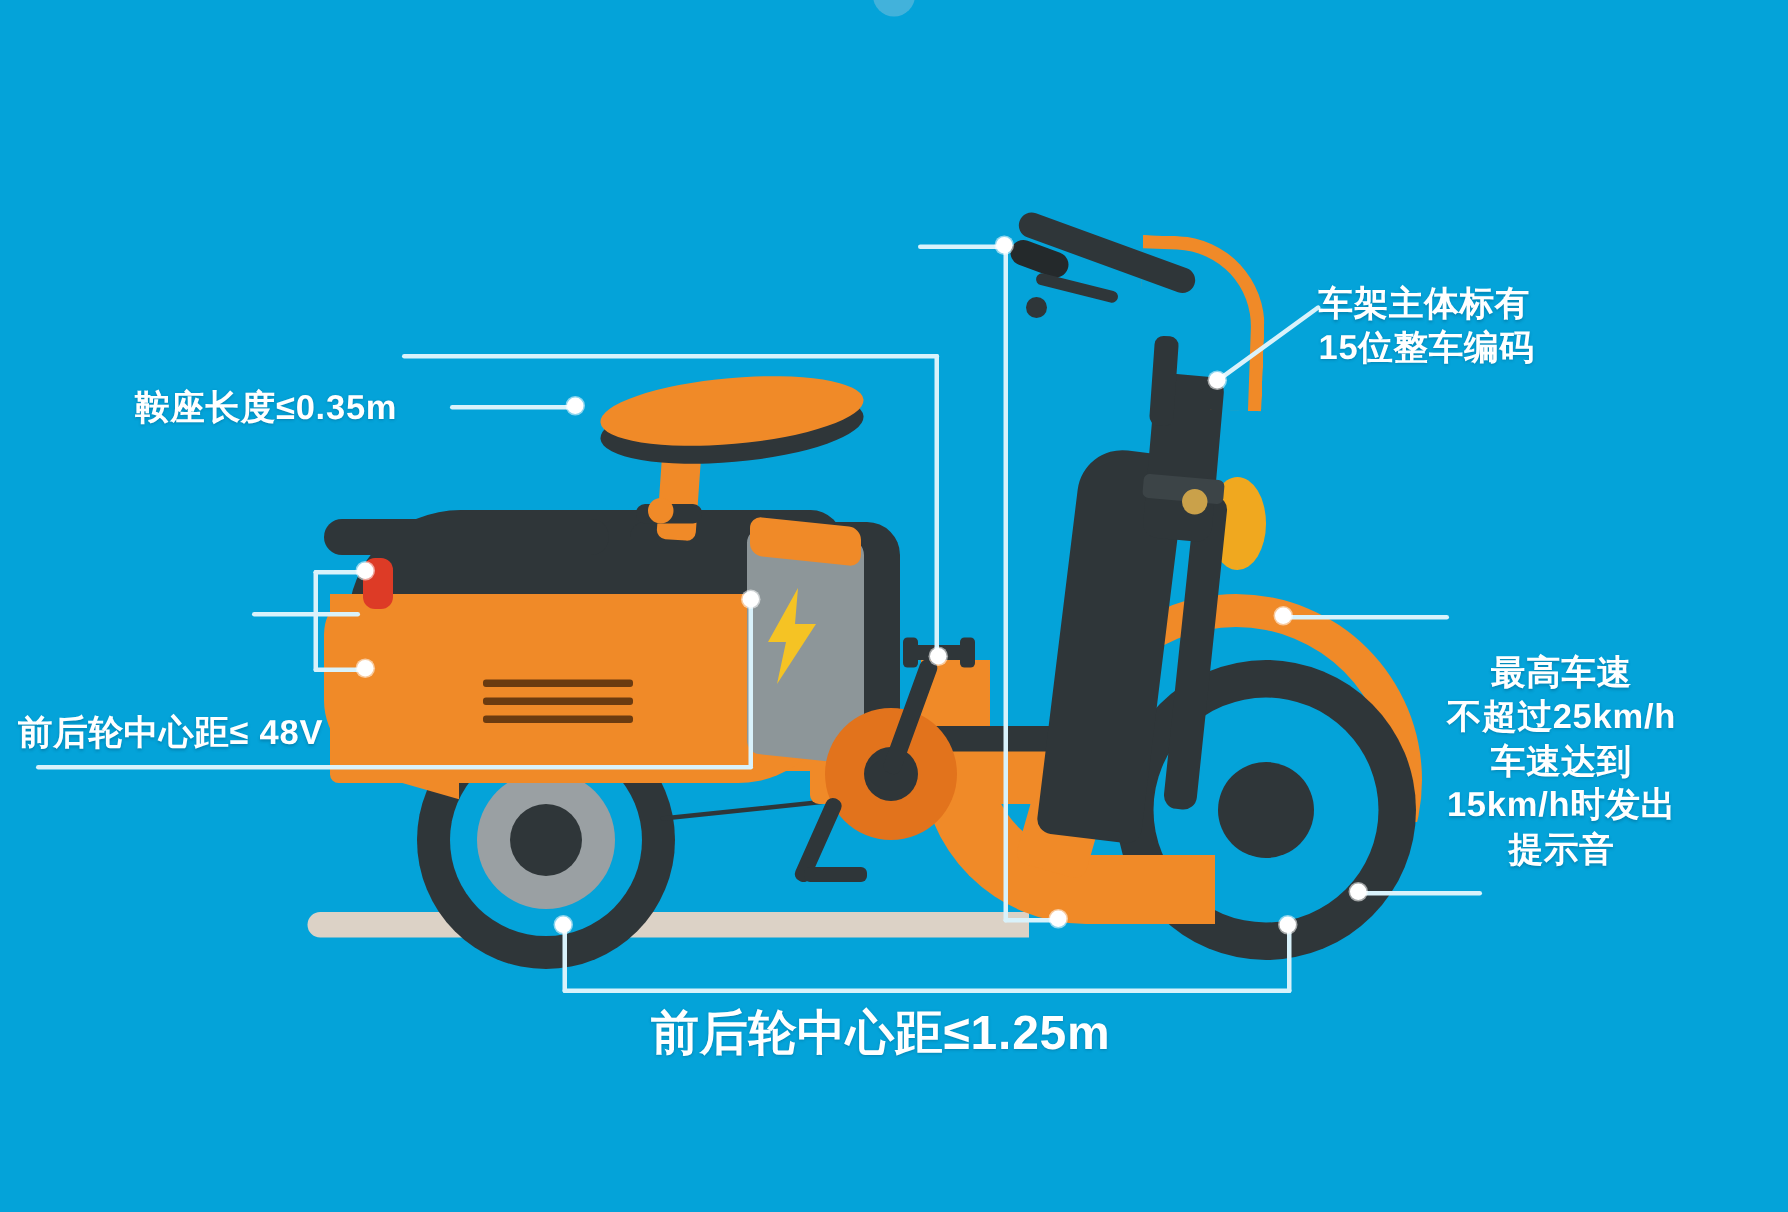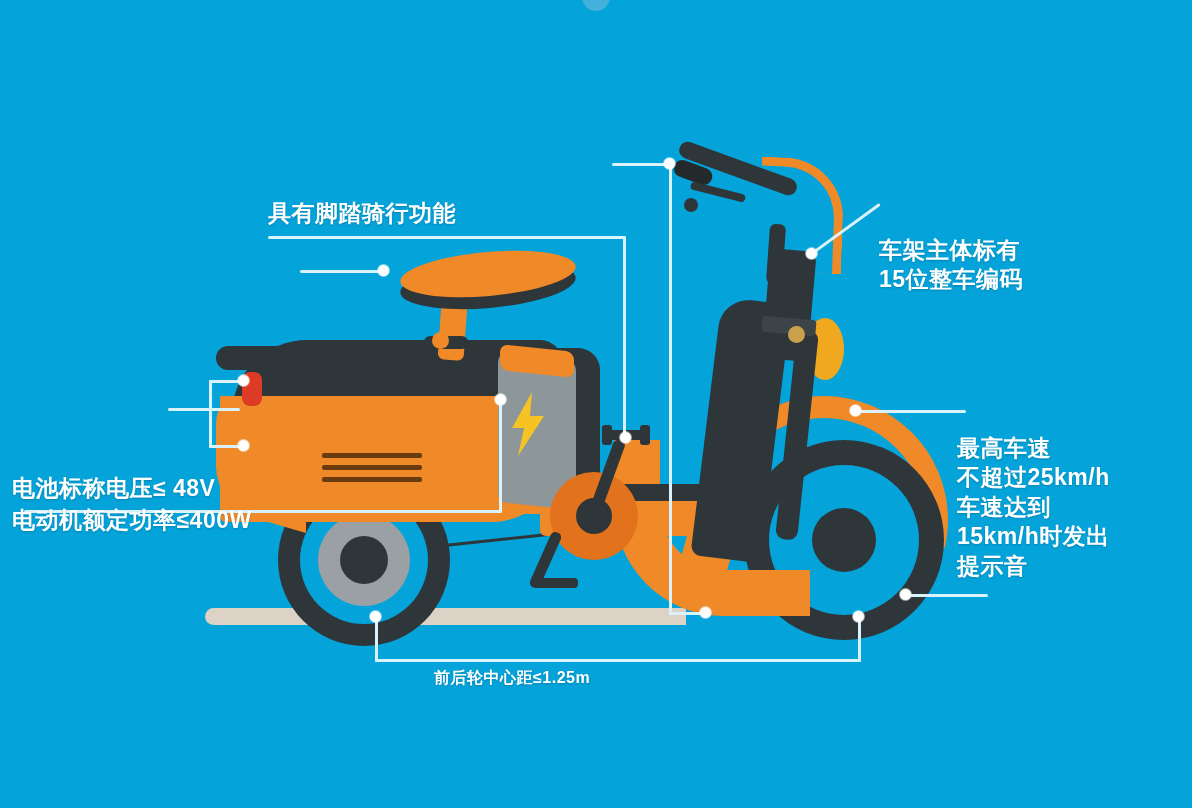--- a/index.html
+++ b/index.html
@@ -18,21 +18,21 @@
     background:#8fc6dd;opacity:.45;
   }
 
   
   .lbl{
     position:absolute;color:#ffffff;font-weight:bold;
     letter-spacing:.5px;line-height:1.28;white-space:pre-line;
     text-shadow:0 1px 2px rgba(0,60,90,.30);
   }
   .sz23{font-size:23px;}
-  .sz24{font-size:16px;}
+  .sz24{font-size:32px;}
 
   
   .ln{position:absolute;background:#d9f2fb;}
   .h{height:3px;border-radius:2px;}
   .v{width:3px;border-radius:2px;}
   .dot{
     position:absolute;width:11px;height:11px;border-radius:50%;
     background:#ffffff;box-shadow:0 0 0 1px rgba(255,255,255,.55);
   }
   .diag{position:absolute;height:3px;background:#d9f2fb;border-radius:2px;transform-origin:0 50%;}
@@ -330,34 +330,33 @@
     <div class="ln h" style="left:906px;top:594px;width:82px;"></div>
     <div class="dot" style="left:900px;top:589px;"></div>
 
     <div class="ln v" style="left:375px;top:616px;height:46px;"></div>
     <div class="ln v" style="left:858px;top:616px;height:46px;"></div>
     <div class="ln h" style="left:375px;top:659px;width:486px;"></div>
     <div class="dot" style="left:370px;top:611px;"></div>
     <div class="dot" style="left:853px;top:611px;"></div>
   </div>
 
-  <div class="lbl sz23" style="left:268px;top:199px;">具有脚踏骑行功能</div>
-
-
-
-  <div class="lbl sz23" style="left:879px;top:188px;margin-top:48px;">车架主体标有
+
+  <div class="lbl sz23" style="left:90px;top:257px;">鞍座长度≤0.35m</div>
+
+
+  <div class="lbl sz23" style="left:879px;top:188px;">车架主体标有
 15位整车编码</div>
 
 
-  <div class="lbl sz23" style="left:12px;top:474px;">电池标称电压≤ 48V</div>
-
-  <div class="lbl sz23" style="left:12px;top:506px;">电动机额定功率≤400W</div>
-
-
-  <div class="lbl sz23" style="left:957px;top:434px;text-align:left;width:168px;">最高车速
+  <div class="lbl sz23" style="left:12px;top:474px;">前后轮中心距≤ 48V</div>
+
+
+
+  <div class="lbl sz23" style="left:957px;top:434px;text-align:center;width:168px;">最高车速
 不超过25km/h
 车速达到
 15km/h时发出
 提示音</div>
 
   <div class="lbl sz24" style="left:434px;top:668px;">前后轮中心距≤1.25m</div>
 
 </div>
 
 </body></html>

